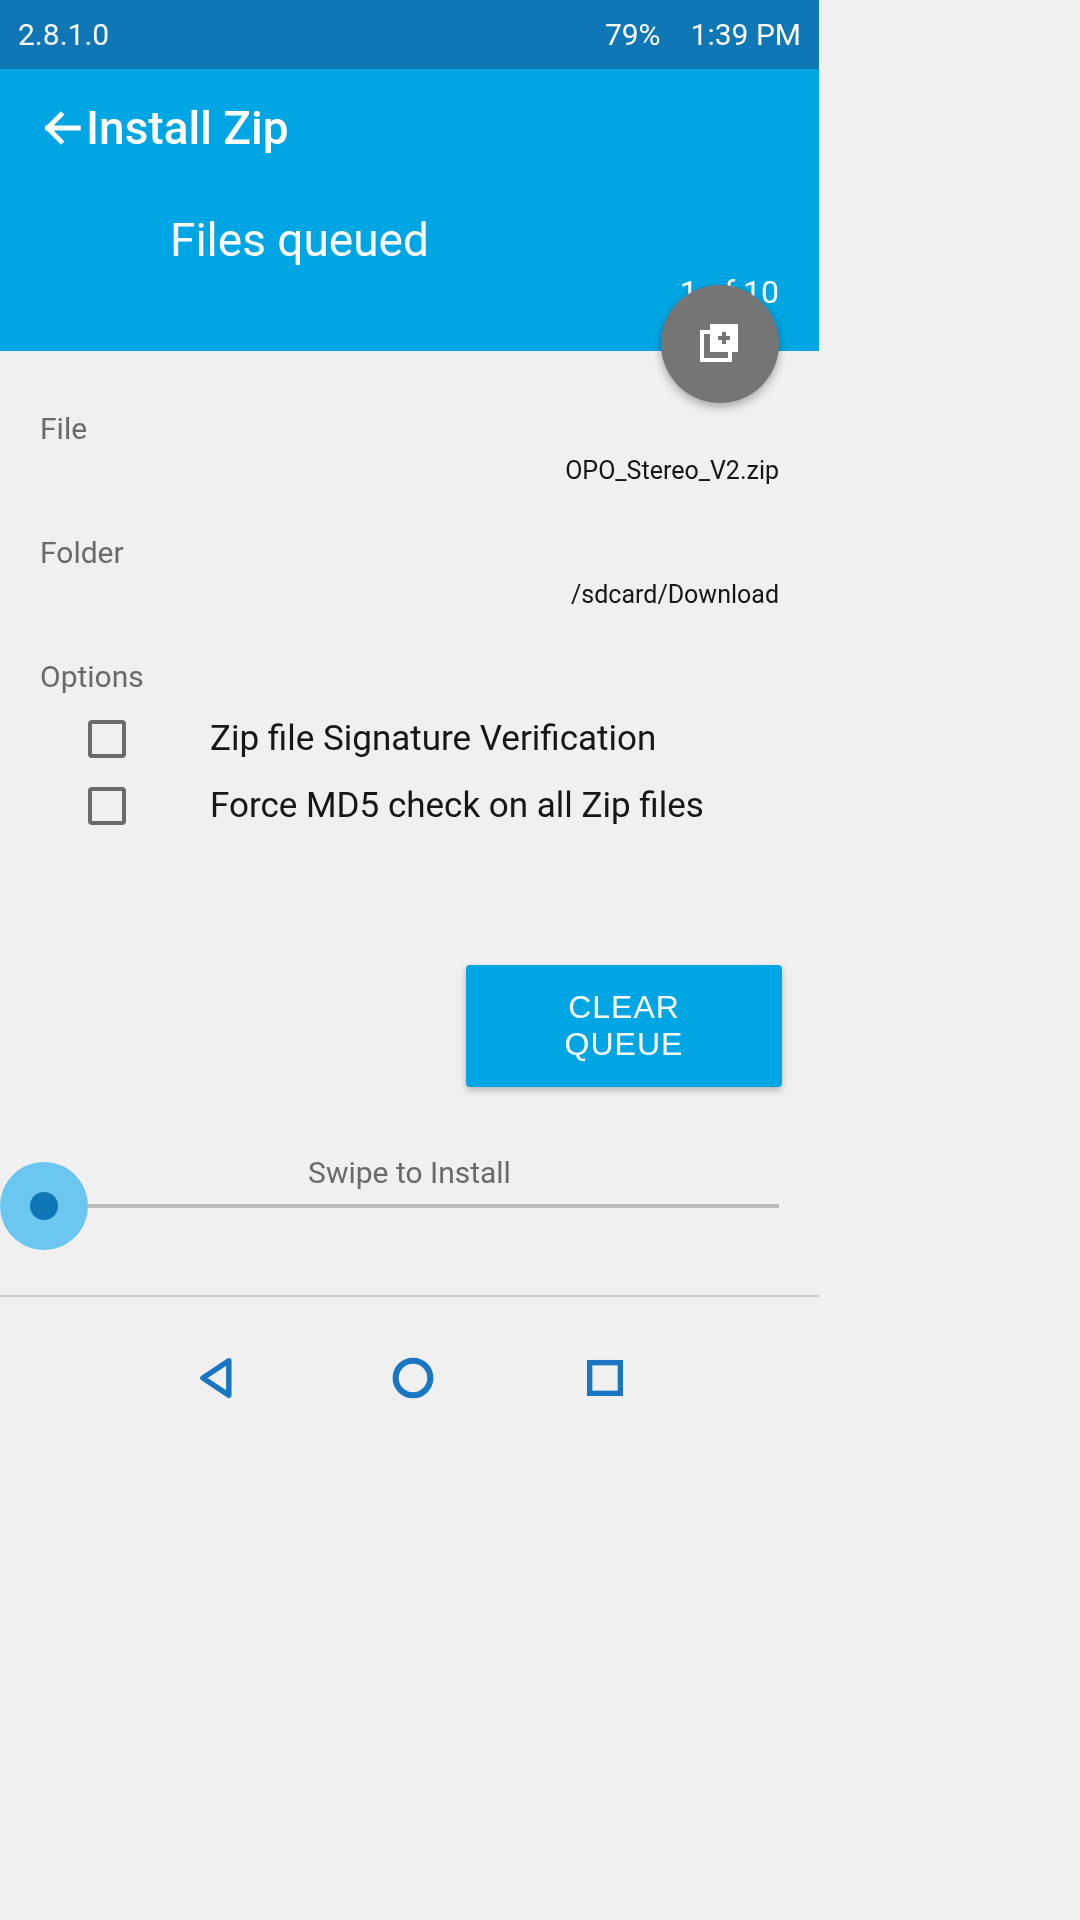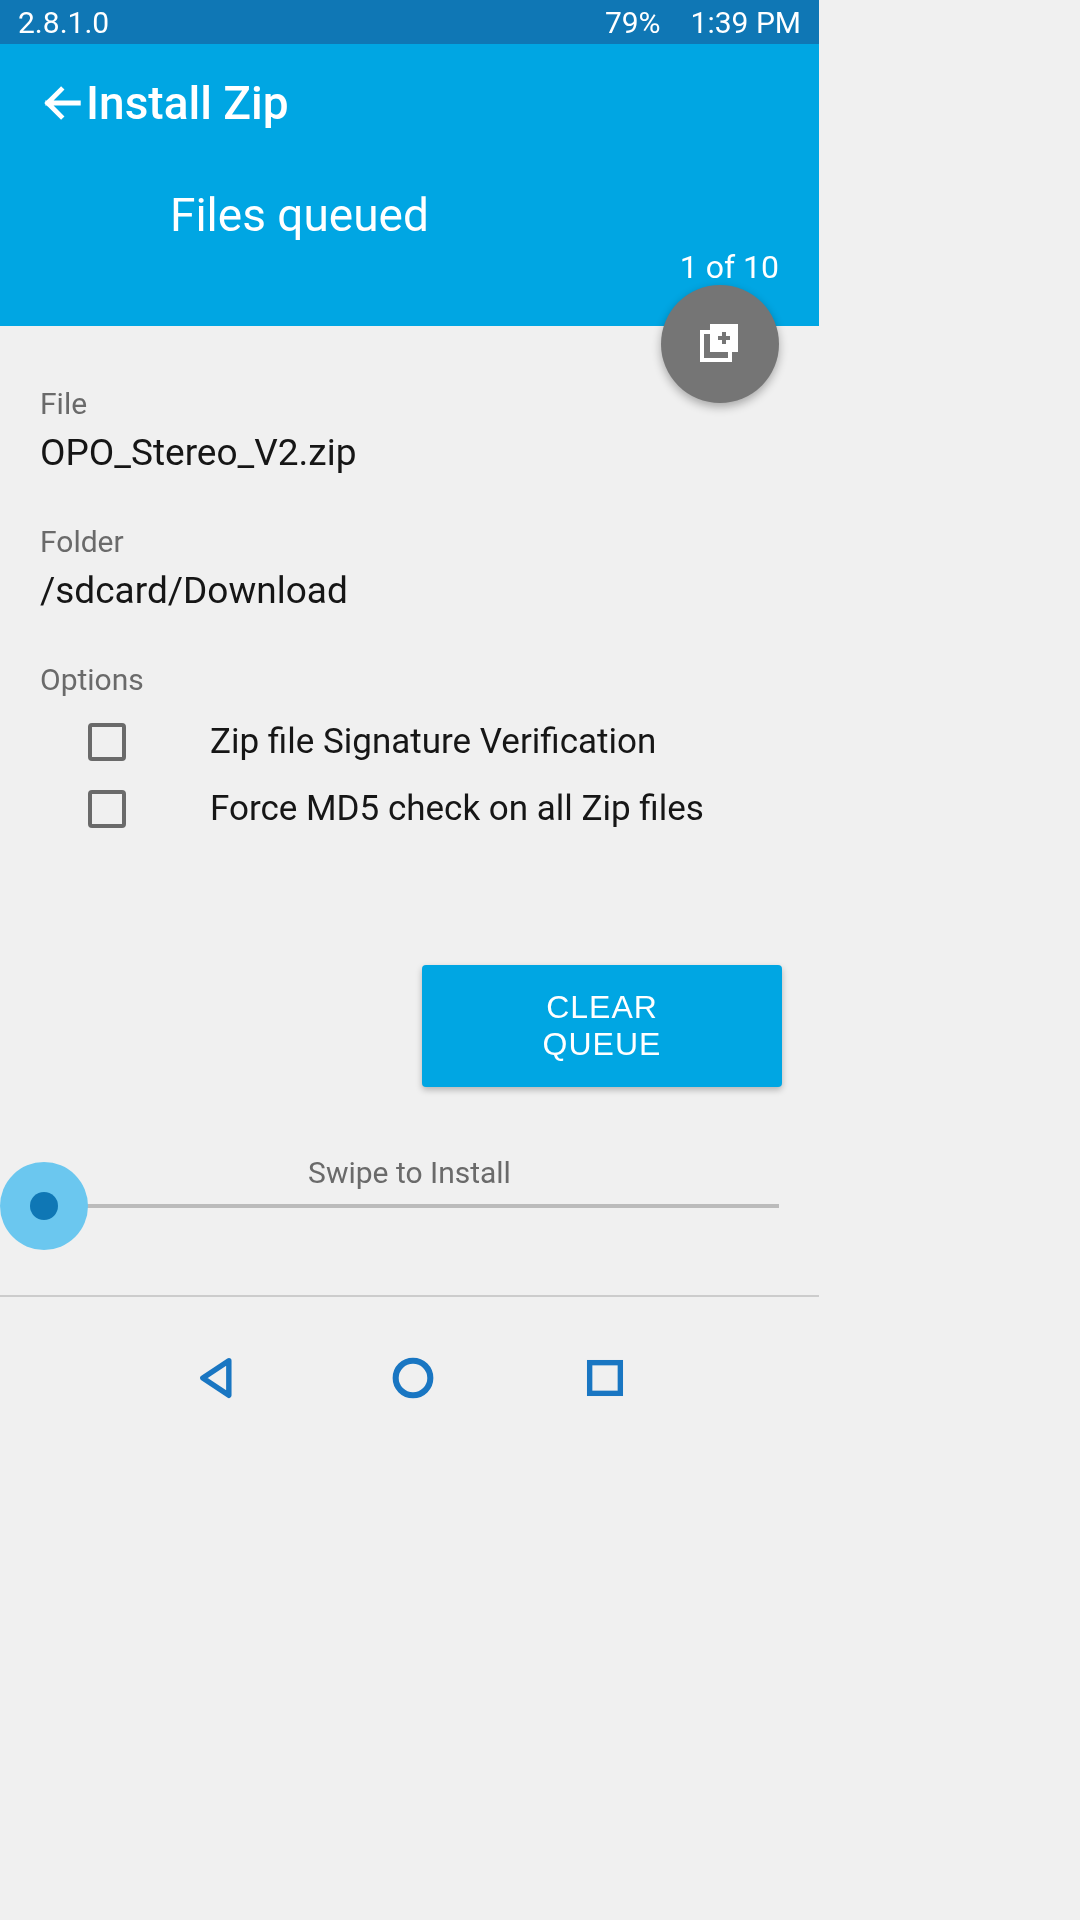--- a/index.html
+++ b/index.html
@@ -10,21 +10,21 @@
     }
     body {
       width: 819px;
       height: 1456px;
       font-family: 'Roboto', 'Helvetica Neue', Arial, sans-serif;
       background: #f0f0f0;
       overflow: hidden;
       position: relative;
     }
     .status-bar {
-      height: 44px;
+      height: 69px;
       background: #0f77b5;
       color: #fff;
       display: flex;
       justify-content: space-between;
       align-items: center;
       padding: 0 18px 0 18px;
       font-size: 30px;
     }
     .status-right {
       display: flex;
@@ -79,22 +79,23 @@
       padding: 60px 40px 20px 40px;
       background: #f0f0f0;
     }
     .field-label {
       color: #6a6a6a;
       font-size: 30px;
       margin-bottom: 10px;
     }
     .field-value {
       color: #161616;
-      font-size: 37px;
+      font-size: 25px;
       margin-bottom: 50px;
+      text-align: right;
     }
     .options-heading {
       color: #6a6a6a;
       font-size: 30px;
       margin-bottom: 24px;
     }
     .option-row {
       display: flex;
       align-items: center;
       gap: 84px;
@@ -119,21 +120,21 @@
       font-size: 32px;
       letter-spacing: 1px;
       font-weight: 500;
       padding: 24px 60px;
       border: none;
       border-radius: 4px;
       box-shadow: 0 3px 6px rgba(0,0,0,0.25);
       position: absolute;
       right: 37px;
       top: 965px;
-      width: 360px;
+      width: 316px;
       cursor: pointer;
     }
     .swipe-area {
       position: absolute;
       left: 40px;
       right: 40px;
       top: 1155px;
       display: flex;
       flex-direction: column;
       align-items: center;

